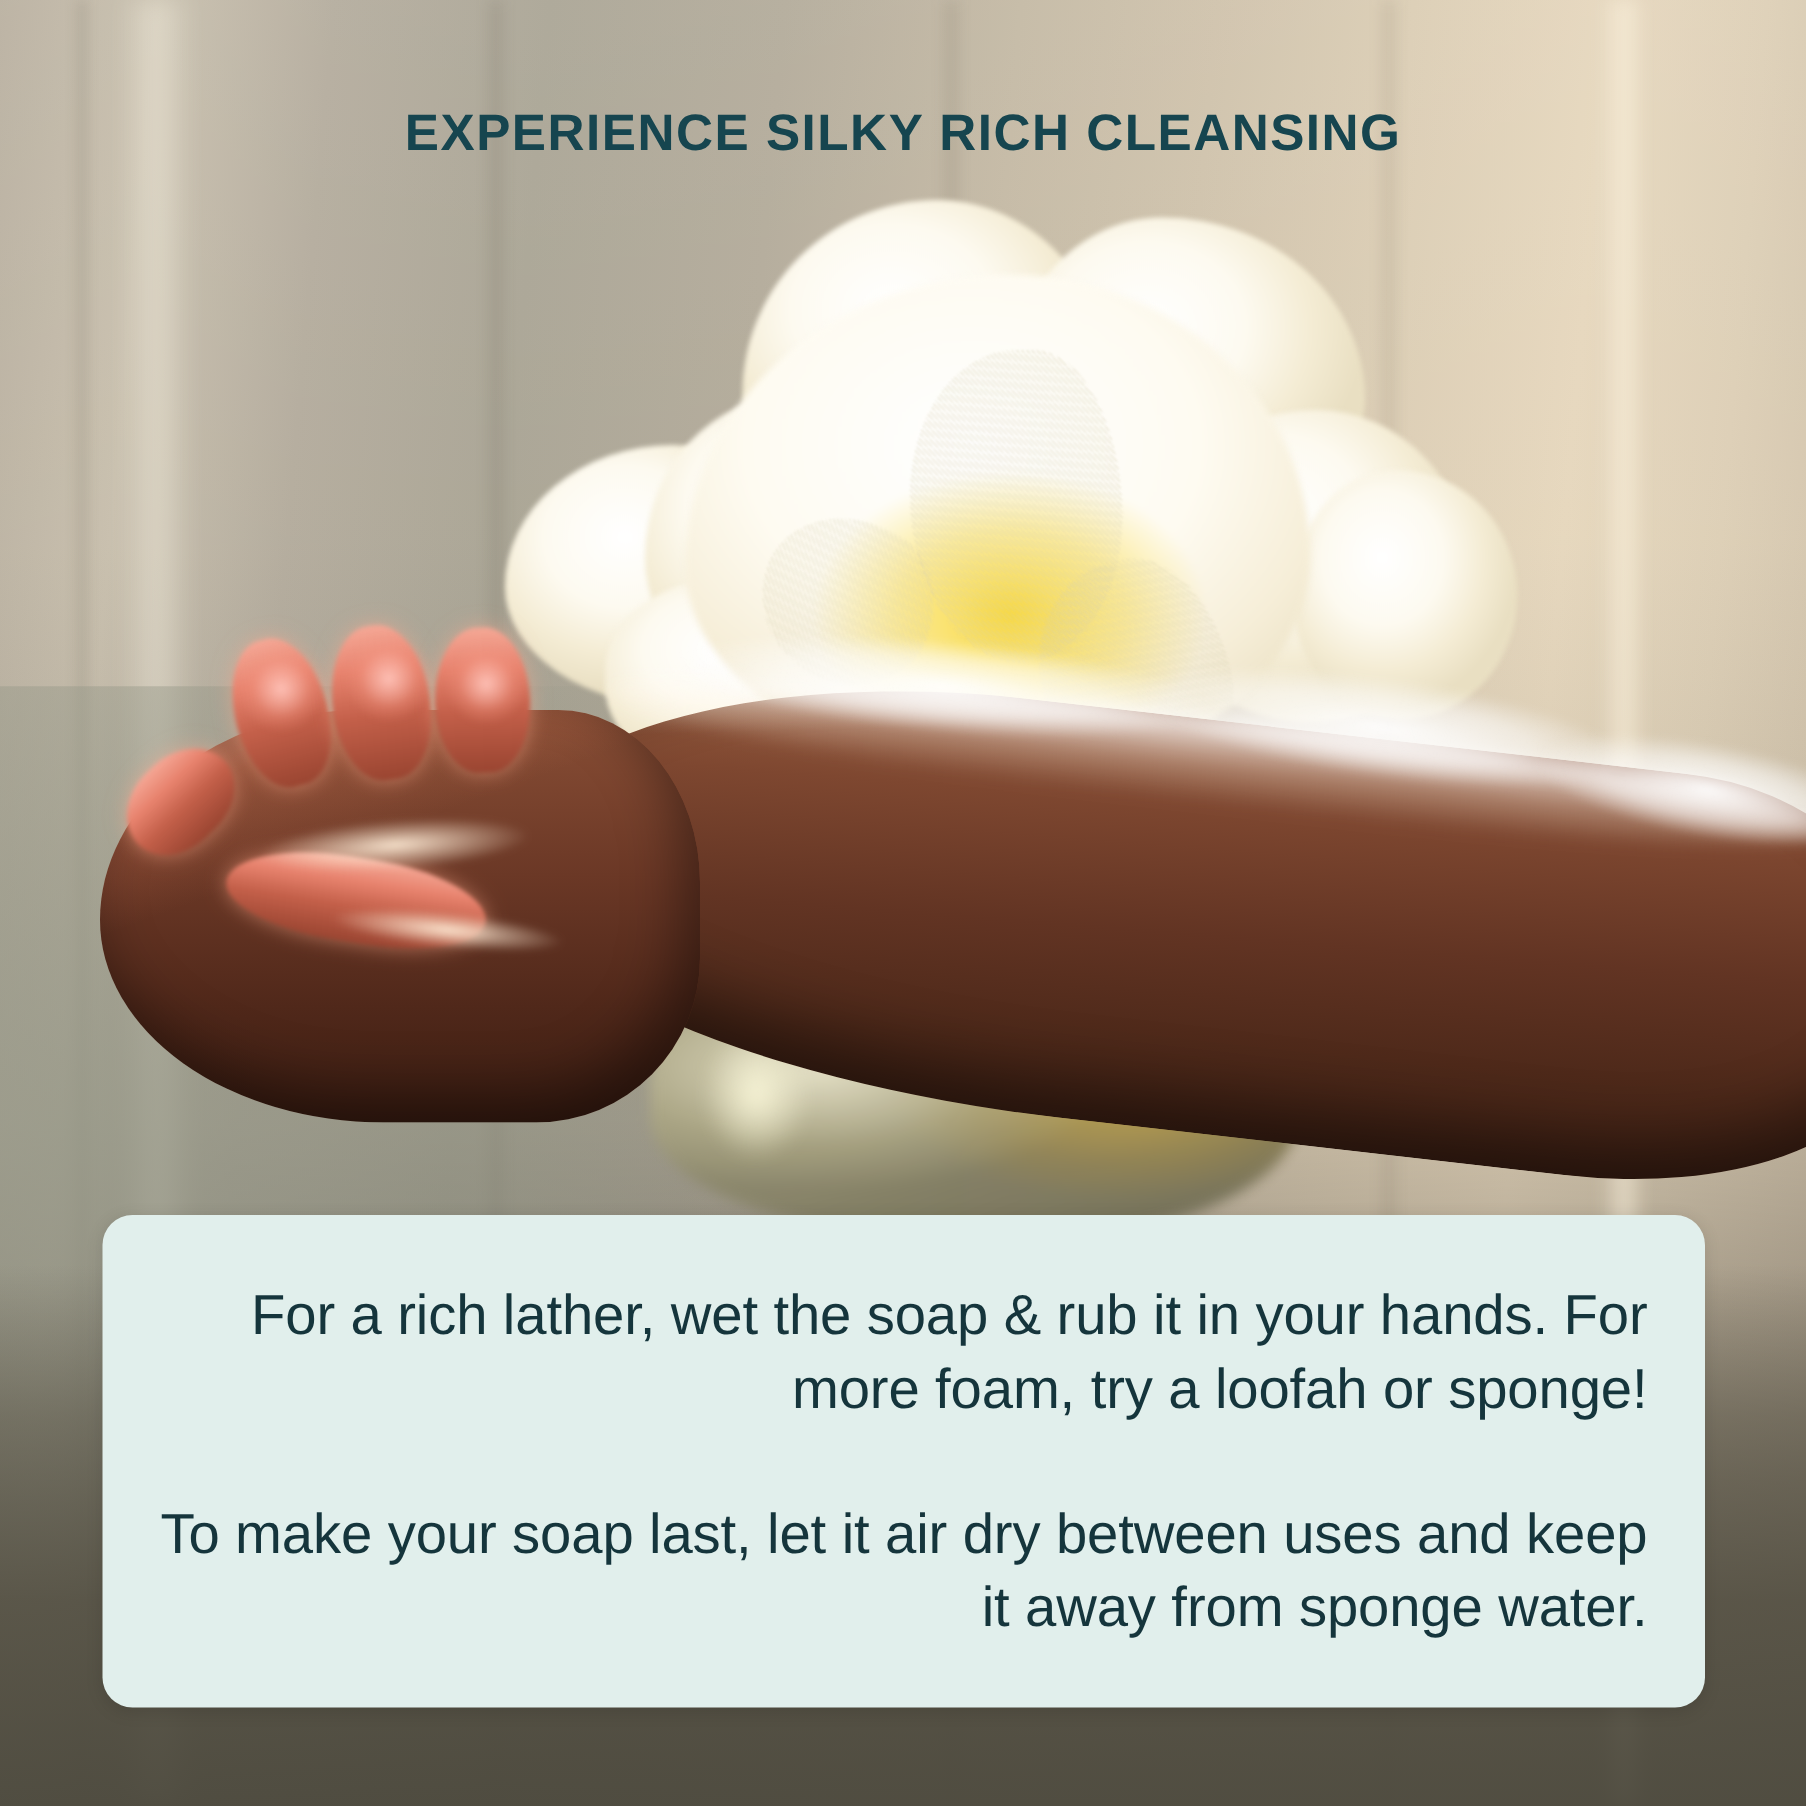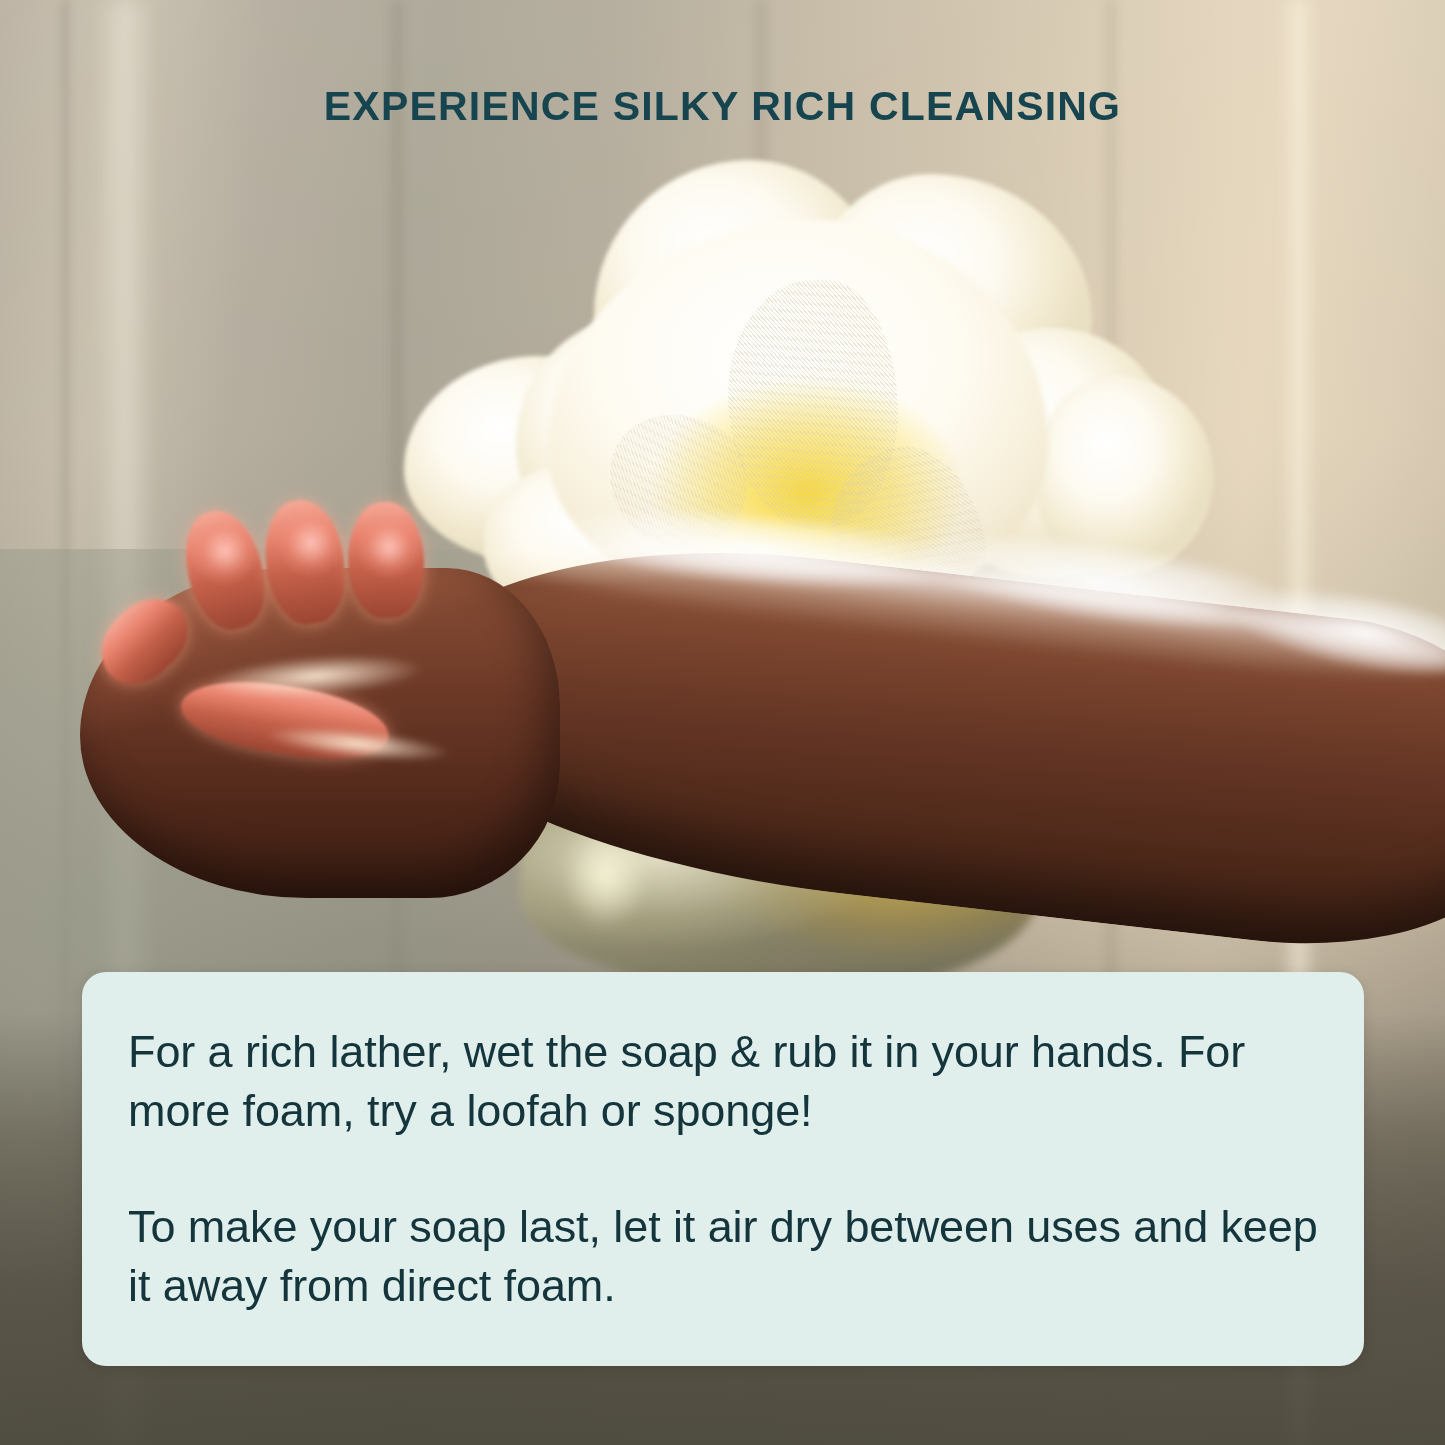--- a/index.html
+++ b/index.html
@@ -210,21 +210,21 @@
     background:#e1efec;
     border-radius:24px;
     box-shadow:0 3px 14px rgba(0,0,0,.12);
     display:flex;flex-direction:column;
     align-items:center;justify-content:center;
     padding:0 46px;
     box-sizing:border-box;
   }
   .card p{
     margin:0;
-    text-align:left;
+    text-align:right;
     color:#15353c;
     font-family:"Liberation Sans",sans-serif;
     font-size:45px;
     line-height:1.30;
     letter-spacing:-.1px;
   }
   .card .gap{height:58px;}
 </style>
 </head>
 <body>
@@ -289,16 +289,16 @@
     <div class="rim-light" style="left:96px;top:150px;width:300px;height:56px;transform:rotate(-4deg);"></div>
     <div class="rim-light" style="left:158px;top:226px;width:260px;height:40px;transform:rotate(6deg);"></div>
   </div>
 
   <div class="eyebrow">EXPERIENCE SILKY RICH CLEANSING</div>
 
 
   <div class="card">
     <p>For a rich lather, wet the soap &amp; rub it in your hands. For more foam, try a loofah or sponge!</p>
     <div class="gap"></div>
-    <p>To make your soap last, let it air dry between uses and keep it away from direct foam.</p>
+    <p>To make your soap last, let it air dry between uses and keep it away from sponge water.</p>
   </div>
 
 </div>
 
 </body></html>

